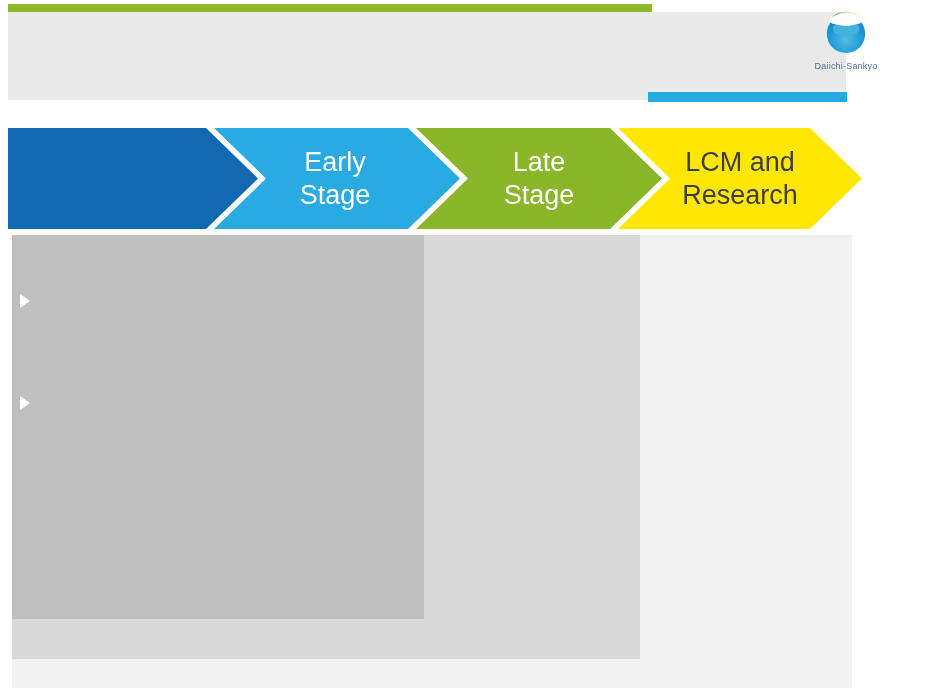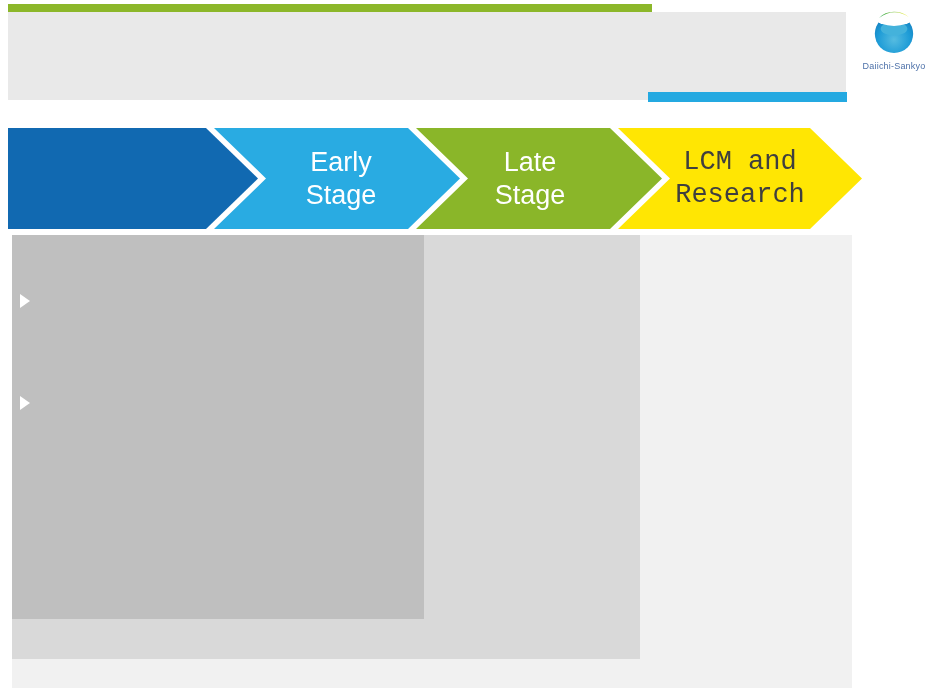--- a/index.html
+++ b/index.html
@@ -8,38 +8,38 @@
     width:930px;height:688px;
     background:#ffffff;
     overflow:hidden;
     font-family:"Liberation Sans", sans-serif;
   }
   
   .green-bar{position:absolute;left:8px;top:4px;width:644px;height:8px;background:#8CB72A;}
   .header-band{position:absolute;left:8px;top:12px;width:838px;height:88px;background:#E9E9E9;}
   .blue-bar{position:absolute;left:648px;top:92px;width:199px;height:10px;background:#24A9E1;}
   
-  .logo{position:absolute;left:860px;top:6px;width:68px;height:80px;display:flex;flex-direction:column;align-items:center;}
+  .logo{position:absolute;left:812px;top:6px;width:68px;height:80px;display:flex;flex-direction:column;align-items:center;}
   .logo svg{display:block;}
   .logo-text{
     margin-top:1px;font-size:9px;letter-spacing:0.2px;color:#4D71A9;white-space:nowrap;
     font-family:"Liberation Sans", sans-serif;
   }
   
   .chevron-svg{position:absolute;left:8px;top:128px;width:856px;height:101px;}
   .stage-label{
     position:absolute;top:128px;height:101px;
     display:flex;flex-direction:column;align-items:center;justify-content:center;
     font-size:27px;line-height:33px;text-align:center;color:#ffffff;
     pointer-events:none;
   }
   .stage-label.research{left:8px;width:250px;}
-  .stage-label.early{left:218px;width:246px;}
-  .stage-label.late{left:407px;width:246px;}
-  .stage-label.lcm{left:618px;width:244px;color:#3F3F3F;font-family:Liberation Mono, monospace;}
+  .stage-label.early{left:212px;width:246px;}
+  .stage-label.late{left:416px;width:246px;}
+  .stage-label.lcm{left:618px;width:244px;color:#3F3F3F;}
   
   .panel{position:absolute;left:12px;top:235px;}
   .panel-late{width:840px;height:453px;background:#F1F1F1;}
   .panel-early{width:628px;height:424px;background:#D9D9D9;}
   .panel-research{width:412px;height:384px;background:#BFBFBF;}
   .bullet{
     position:absolute;left:20px;width:0;height:0;
     border-top:7px solid transparent;border-bottom:7px solid transparent;
     border-left:10px solid #ffffff;
   }

